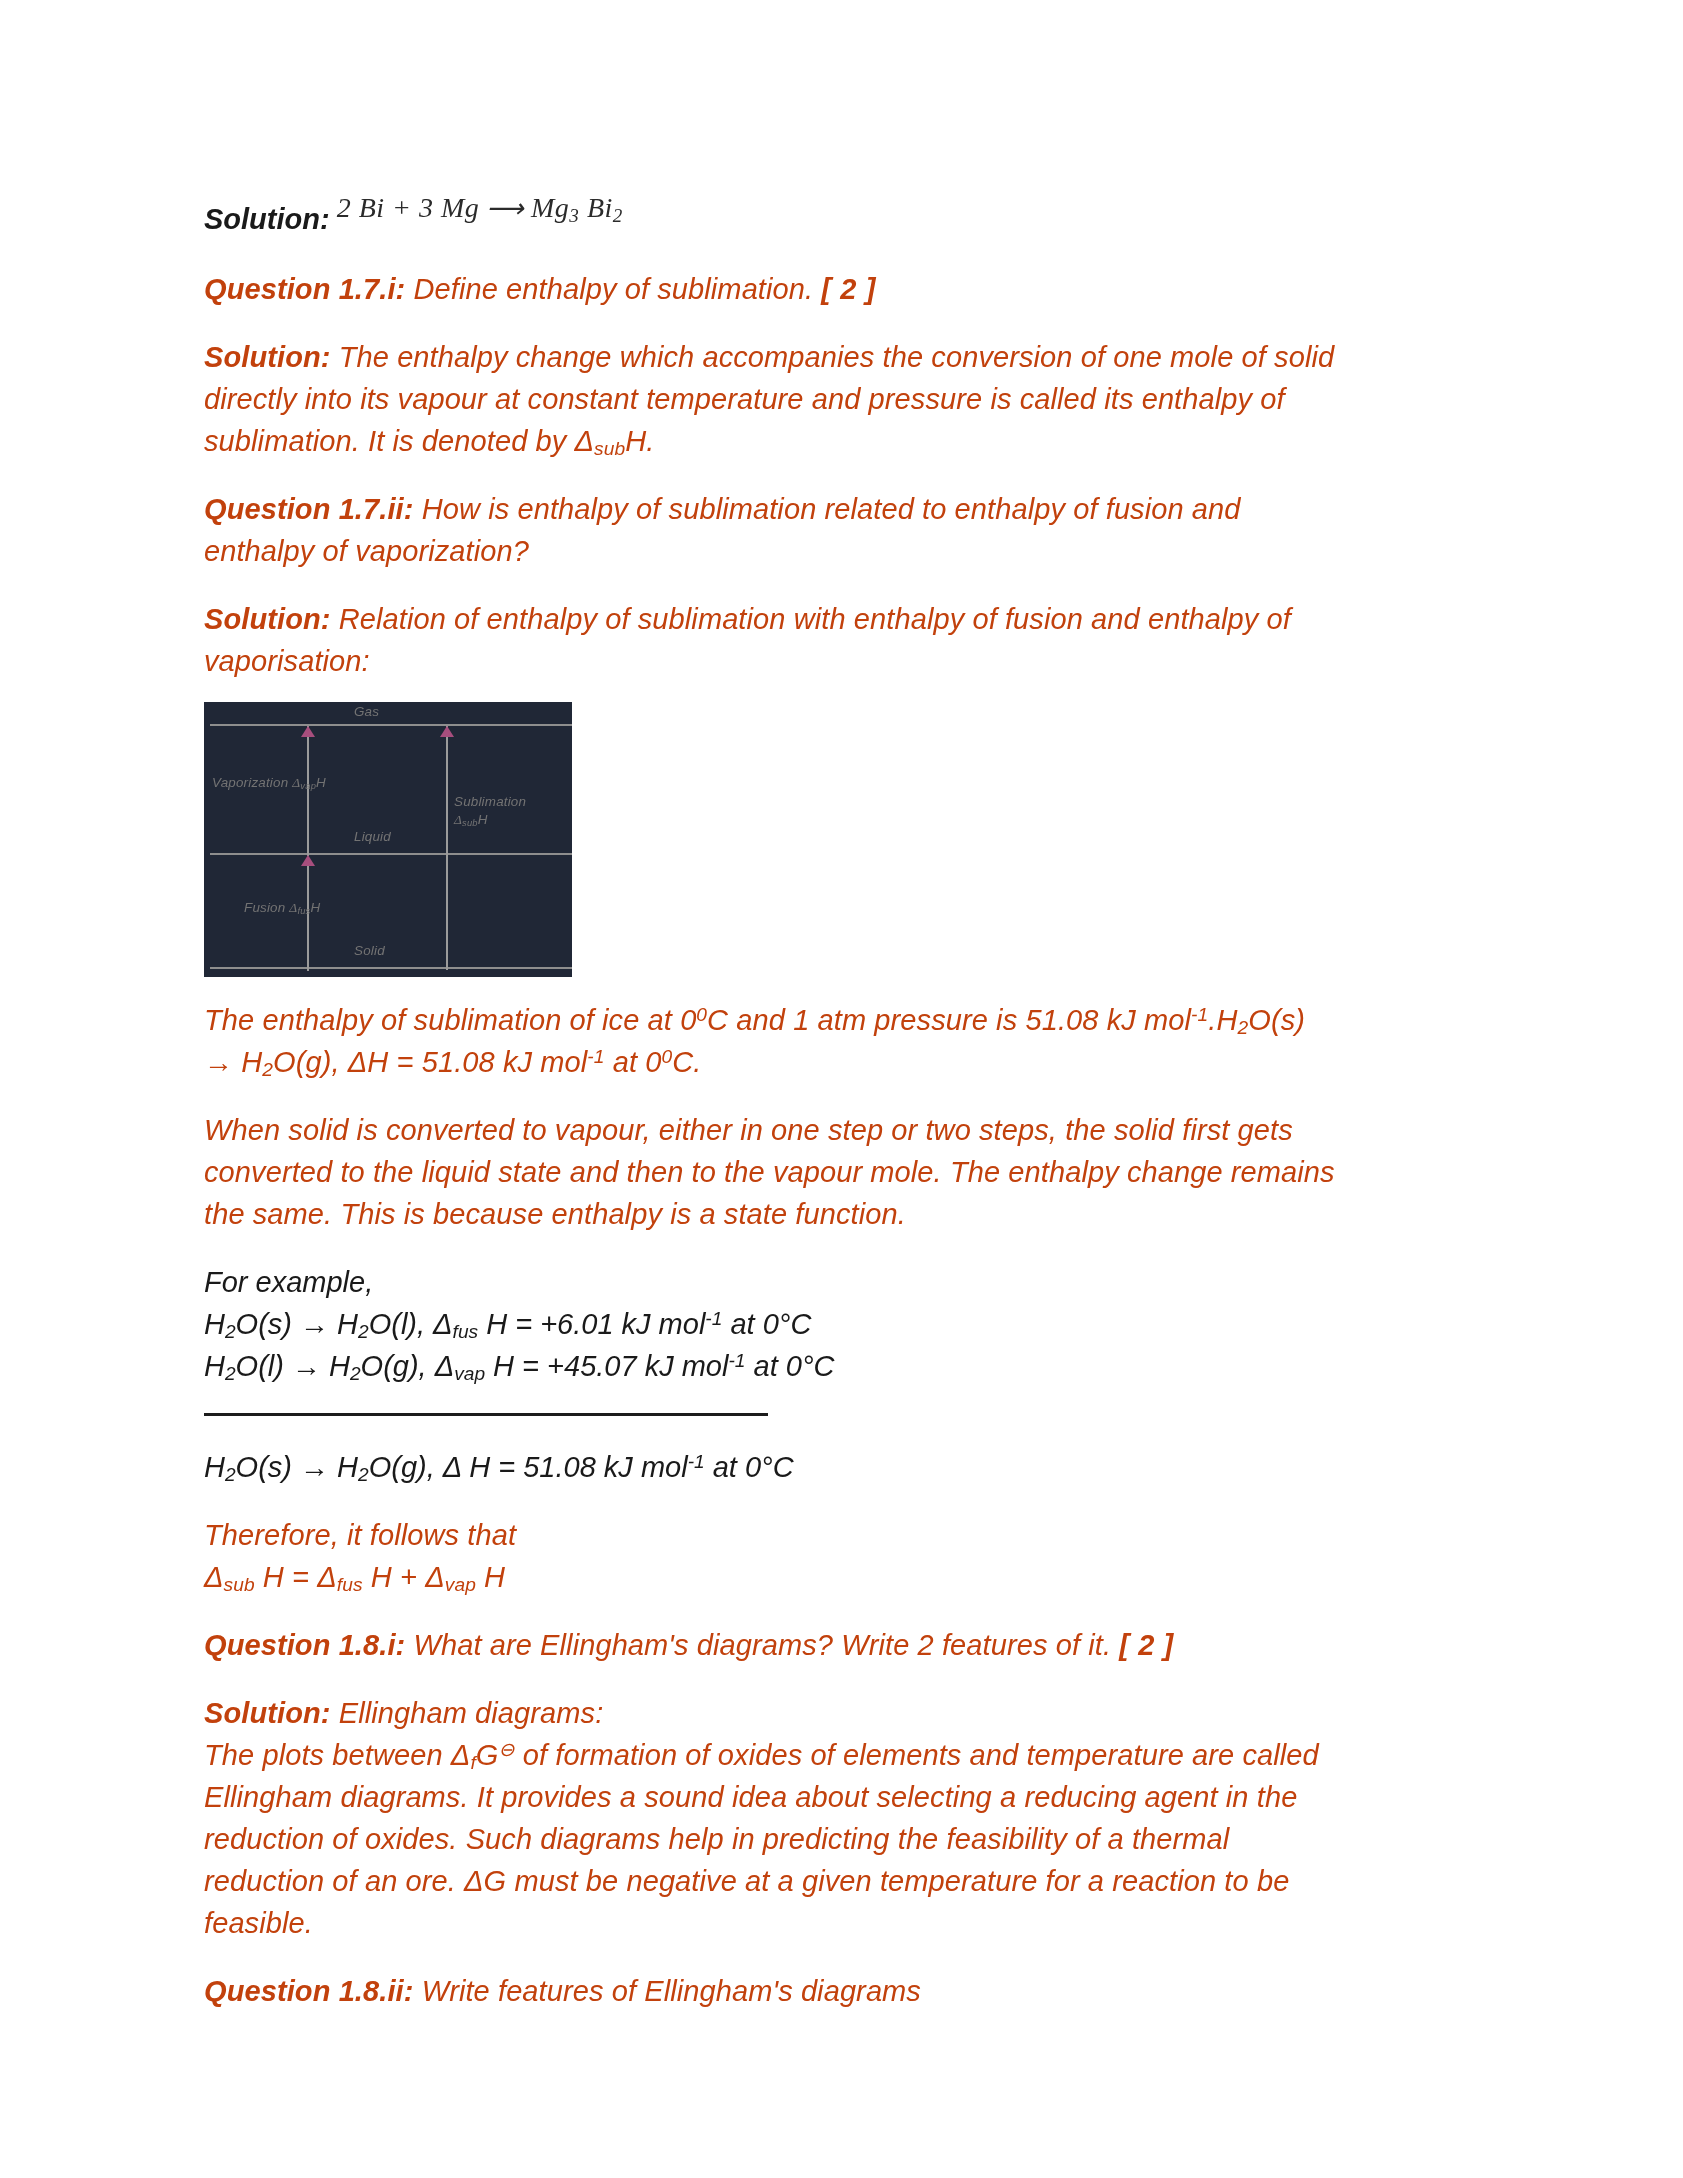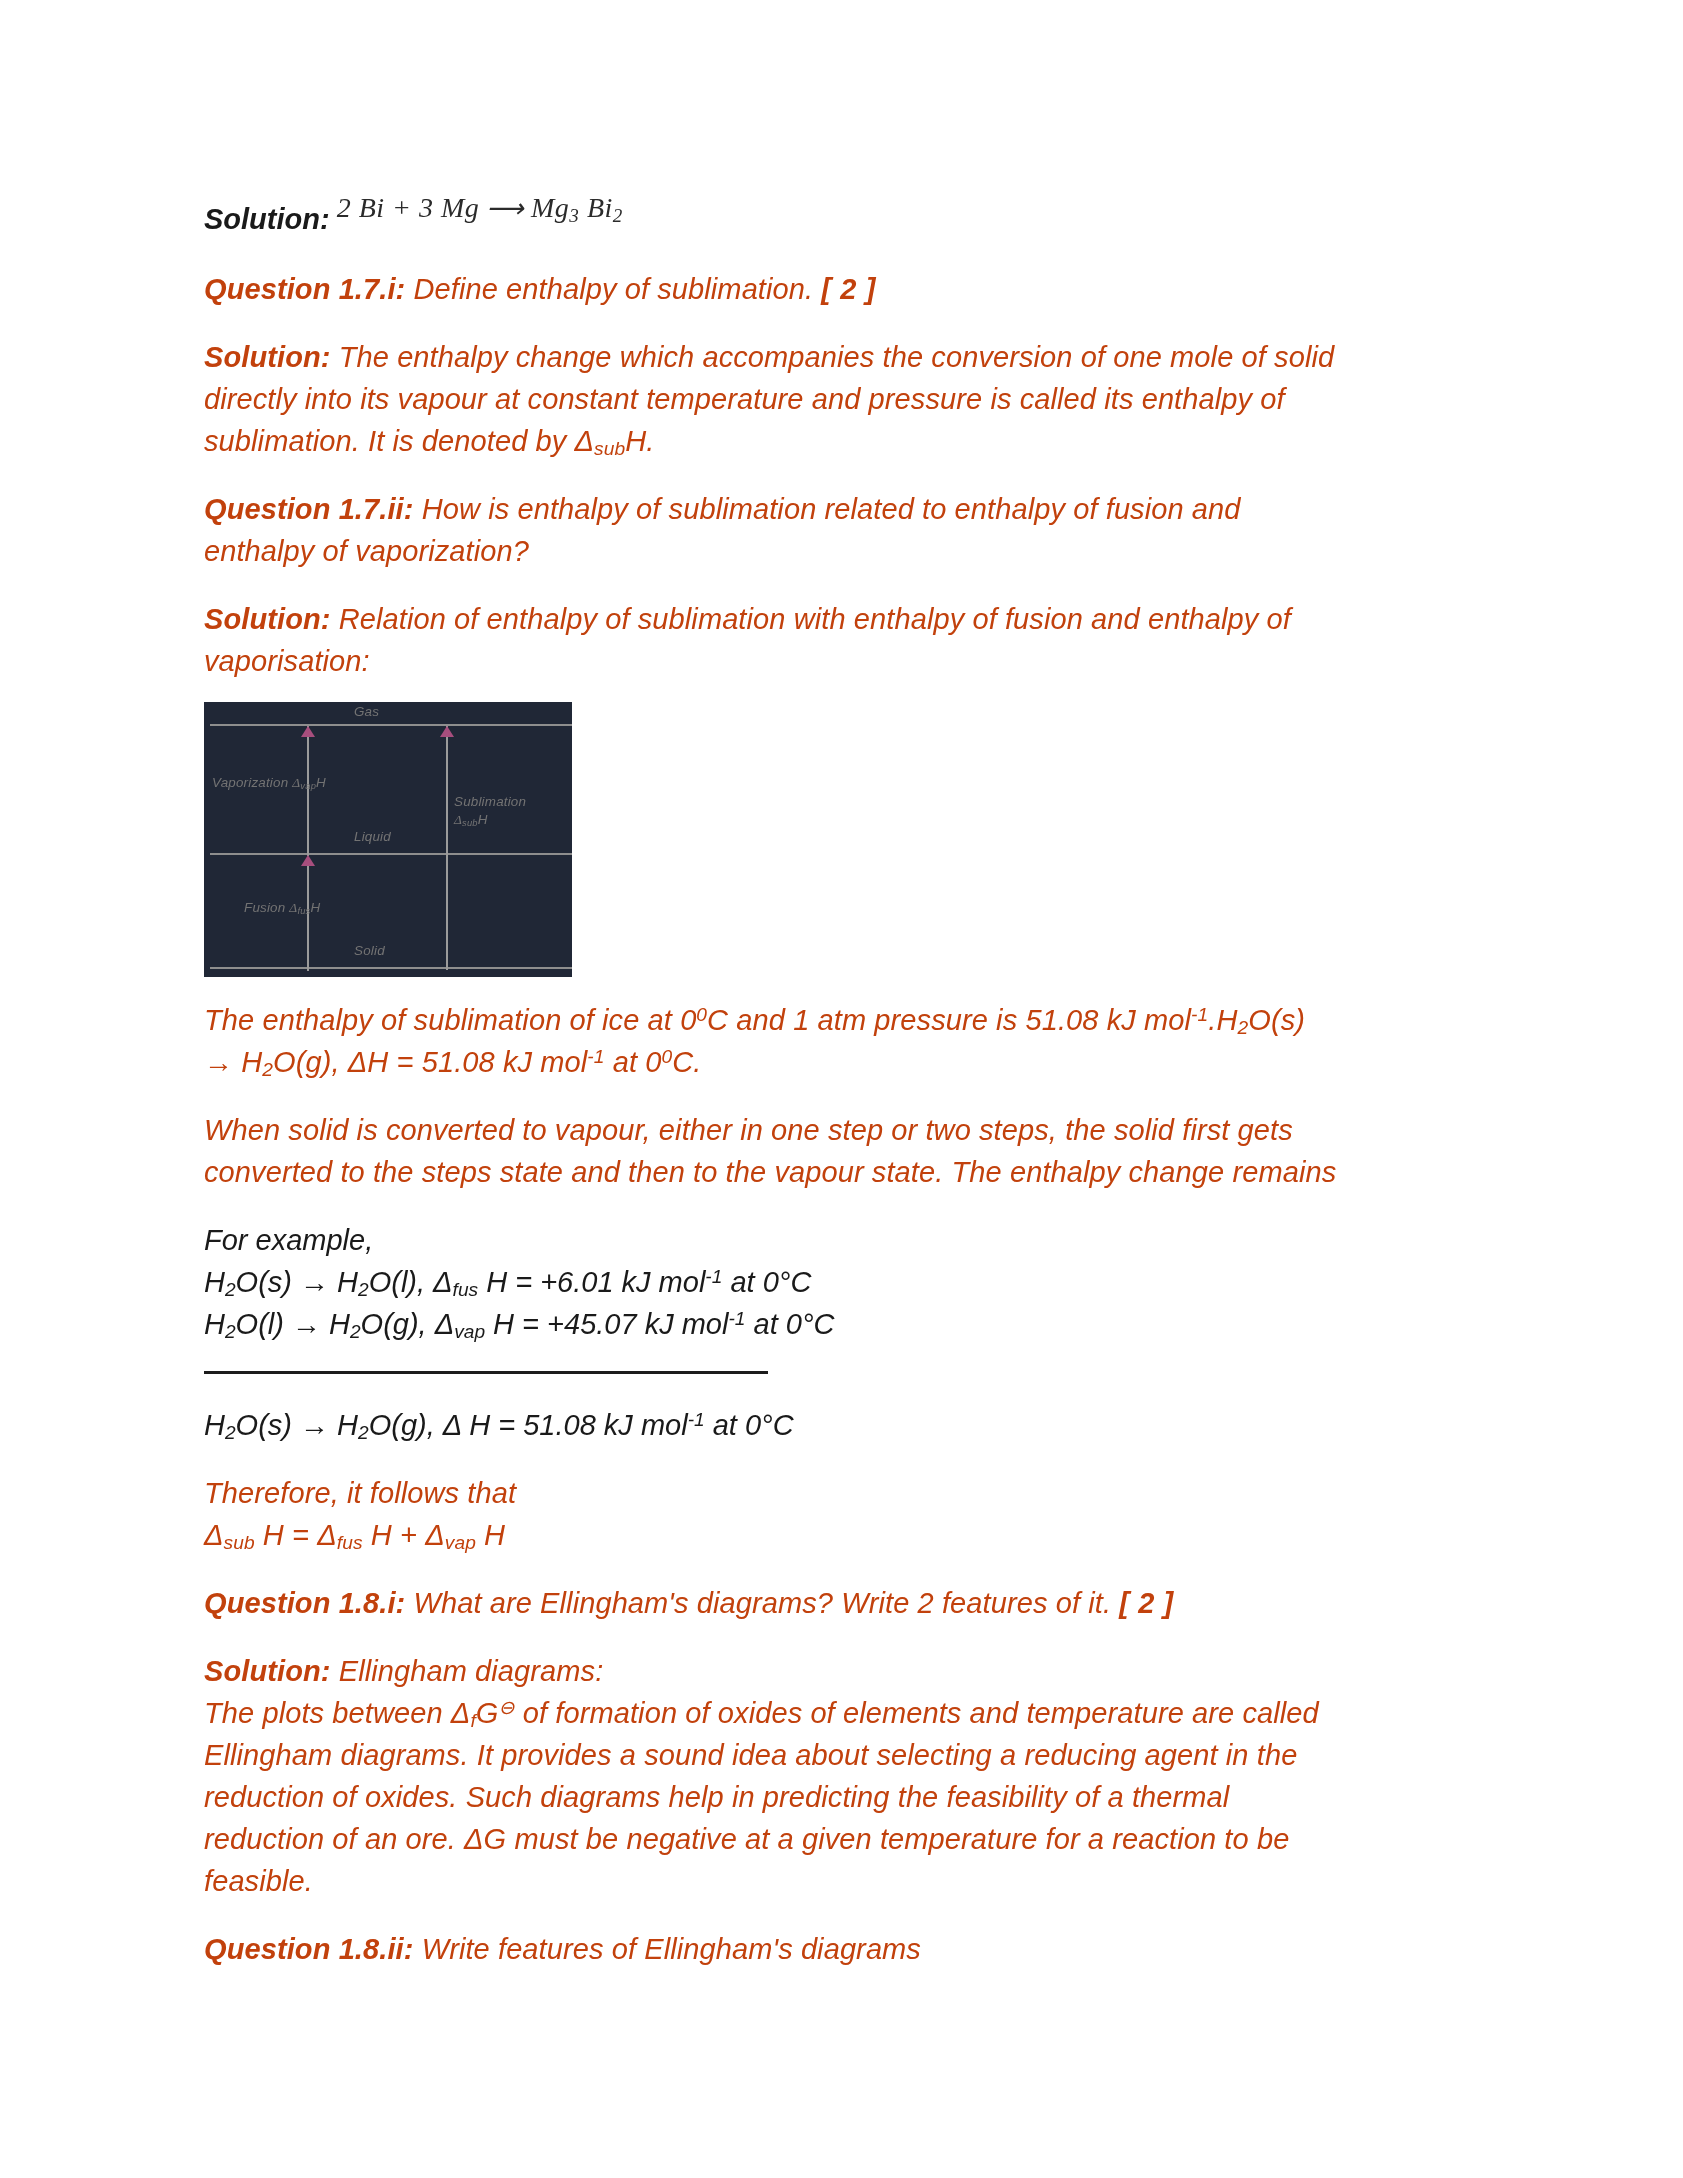--- a/index.html
+++ b/index.html
@@ -213,21 +213,22 @@
       <div class="dg-txt dg-fus-t"><span>Fusion</span> <span class="dg-sym">Δ</span><sub>fus</sub><span>H</span></div>
     </div>
 
     <p class="blk">
       <span>The enthalpy of sublimation of ice at 0</span><sup>0</sup><span>C and 1 atm pressure is 51.08 kJ mol</span><sup>-1</sup><span>.H</span><sub>2</sub><span>O(s)</span><br>
       <span>→ H</span><sub>2</sub><span>O(g), ΔH = 51.08 kJ mol</span><sup>-1</sup><span> at 0</span><sup>0</sup><span>C.</span>
     </p>
 
     <p class="blk">
       <span>When solid is converted to vapour, either in one step or two steps, the solid first gets</span><br>
-      <span>converted to the steps state and then to the vapour state. The enthalpy change remains</span><br>
+      <span>converted to the liquid state and then to the vapour mole. The enthalpy change remains</span><br>
+      <span>the same. This is because enthalpy is a state function.</span>
     </p>
 
     <div class="eqblock">
       <div>For example,</div>
       <div><span>H</span><sub>2</sub><span>O(s) → H</span><sub>2</sub><span>O(l), Δ</span><sub>fus</sub><span> H = +6.01 kJ mol</span><sup>-1</sup><span> at 0°C</span></div>
       <div><span>H</span><sub>2</sub><span>O(l) → H</span><sub>2</sub><span>O(g), Δ</span><sub>vap</sub><span> H = +45.07 kJ mol</span><sup>-1</sup><span> at 0°C</span></div>
     </div>
 
     <div class="rule"></div>
 

